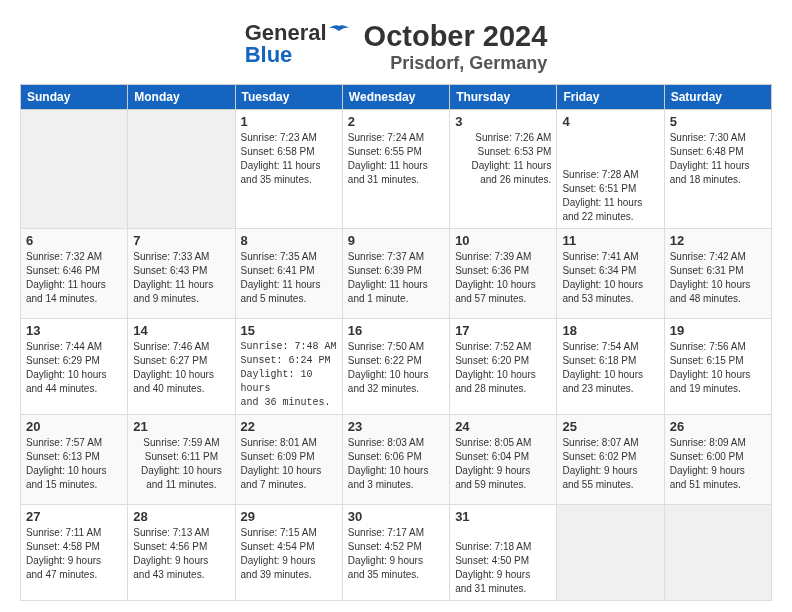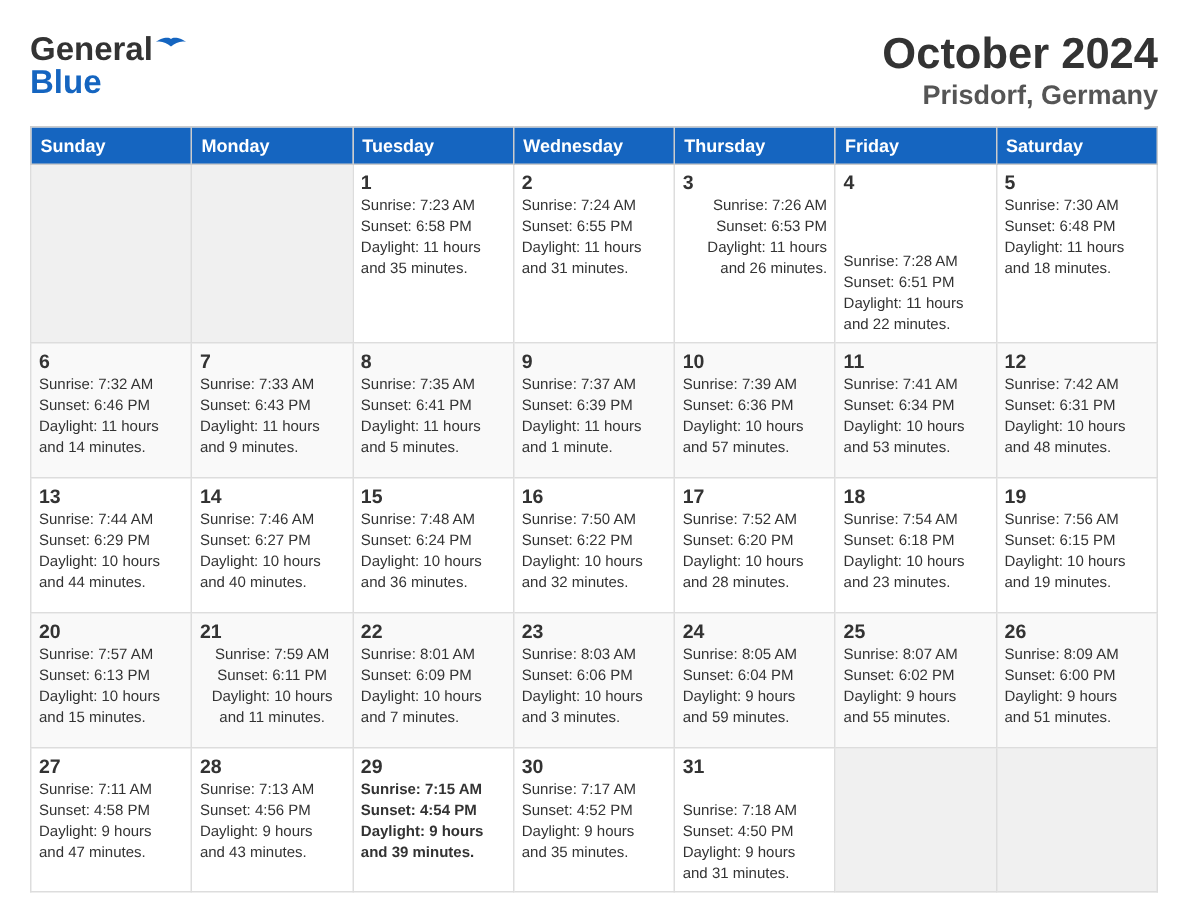--- a/index.html
+++ b/index.html
@@ -5,21 +5,21 @@
     * { box-sizing: border-box; margin: 0; padding: 0; }
     body {
       font-family: Arial, sans-serif;
       background: #fff;
       width: 792px;
       min-height: 612px;
       padding: 20px;
     }
     .header {
       display: flex;
-      justify-content: space-between;
+      justify-content: center;
       align-items: flex-start;
       margin-bottom: 10px;
     }
     .logo {
       display: flex;
       flex-direction: column;
       align-items: flex-start;
     }
     .logo-top {
       display: flex;
@@ -221,21 +221,21 @@
         </td>
         <td>
           <span class="day-num">14</span>
           <div class="cell-content" style="white-space: pre-line;">Sunrise: 7:46 AM
 Sunset: 6:27 PM
 Daylight: 10 hours
 and 40 minutes.</div>
         </td>
         <td>
           <span class="day-num">15</span>
-          <div class="cell-content" style="white-space: pre-line;">Sunrise: 7:48 AM
+          <div class="cell-content" style="white-space: pre-line; font-family: Liberation Mono, monospace;">Sunrise: 7:48 AM
 Sunset: 6:24 PM
 Daylight: 10 hours
 and 36 minutes.</div>
         </td>
         <td>
           <span class="day-num">16</span>
           <div class="cell-content" style="white-space: pre-line;">Sunrise: 7:50 AM
 Sunset: 6:22 PM
 Daylight: 10 hours
 and 32 minutes.</div>
@@ -323,21 +323,21 @@
         </td>
         <td>
           <span class="day-num">28</span>
           <div class="cell-content" style="white-space: pre-line;">Sunrise: 7:13 AM
 Sunset: 4:56 PM
 Daylight: 9 hours
 and 43 minutes.</div>
         </td>
         <td>
           <span class="day-num">29</span>
-          <div class="cell-content" style="white-space: pre-line; font-weight: bold;">Sunrise: 7:15 AM
+          <div class="cell-content" style="white-space: pre-line;">Sunrise: 7:15 AM
 Sunset: 4:54 PM
 Daylight: 9 hours
 and 39 minutes.</div>
         </td>
         <td>
           <span class="day-num">30</span>
           <div class="cell-content" style="white-space: pre-line;">Sunrise: 7:17 AM
 Sunset: 4:52 PM
 Daylight: 9 hours
 and 35 minutes.</div>

